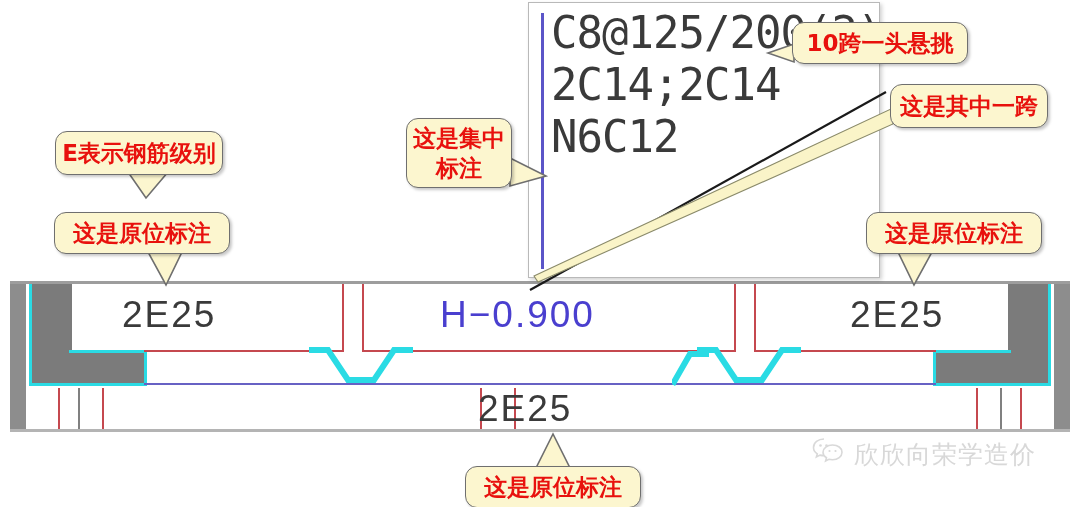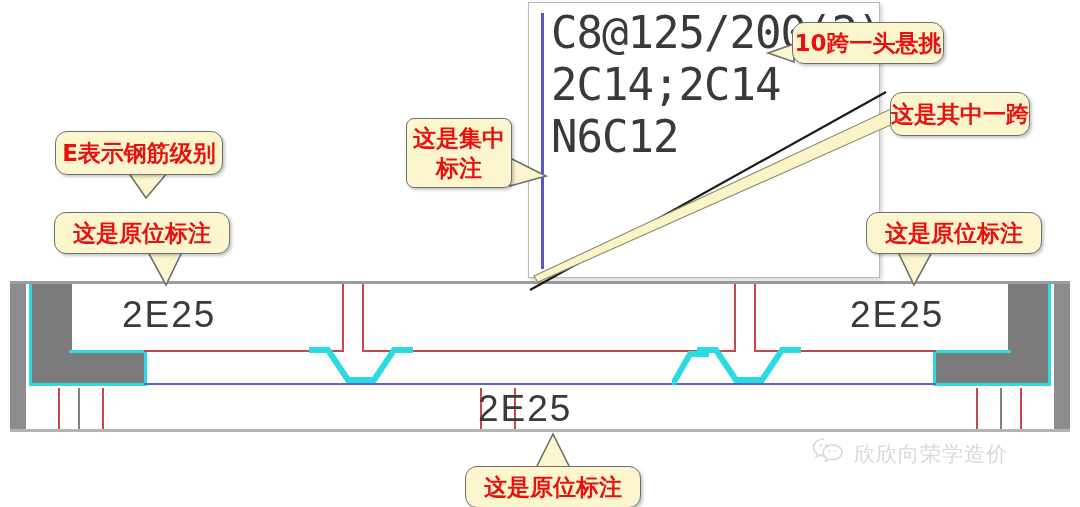--- a/index.html
+++ b/index.html
@@ -71,33 +71,33 @@
     font-weight:700;
     font-size:23px;
     line-height:29px;
     text-align:center;
     box-shadow:2px 2px 3px rgba(0,0,0,.22);
     box-sizing:border-box;
     white-space:nowrap;
     display:flex;align-items:center;justify-content:center;
     z-index:40;
   }
-  .callout.two-line{white-space:normal;border-radius:8px;}
+  .callout.two-line{white-space:normal;}
 
   
   #tails{position:absolute;left:0;top:0;width:1080px;height:507px;pointer-events:none;z-index:35;}
   #lead{position:absolute;left:0;top:0;width:1080px;height:507px;pointer-events:none;z-index:30;}
 
   
   .watermark{
     position:absolute;left:812px;top:437px;
     display:flex;align-items:center;gap:8px;
     color:#d8d8d8;
     font-family:"DejaVu Sans","Liberation Sans",sans-serif;
-    font-size:21px;font-weight:400;letter-spacing:1px;
+    font-size:25px;font-weight:400;letter-spacing:1px;
     user-select:none;
     z-index:5;
   }
 </style>
 </head>
 <body>
 
 <div id="stage">
 
   <div class="cad-strip">
@@ -150,20 +150,21 @@
       <div class="ln ln-red" style="left:92px;top:104px;width:2px;height:41px;"></div>
 
       <div class="ln ln-red" style="right:48px;top:104px;width:2px;height:41px;"></div>
       <div class="ln ln-gray" style="right:68px;top:104px;width:2px;height:41px;"></div>
       <div class="ln ln-red" style="right:92px;top:104px;width:2px;height:41px;"></div>
 
       <div class="ln ln-red" style="left:470px;top:104px;width:2px;height:41px;"></div>
       <div class="ln ln-red" style="left:504px;top:104px;width:2px;height:41px;"></div>
 
       <div class="cad-text black" style="left:112px;top:10px;">2E25</div>
+      <div class="cad-text blue" style="left:430px;top:10px;">H−0.900</div>
       <div class="cad-text black" style="left:840px;top:10px;">2E25</div>
       <div class="cad-text black" style="left:468px;top:104px;">2E25</div>
     </div>
   </div>
 
   <svg id="lead">
     <line x1="530" y1="290" x2="886" y2="92" stroke="#1a1a1a" stroke-width="2.2"></line>
   </svg>
 
   <div class="inset">
@@ -185,29 +186,29 @@
 
     <polygon points="510,158 546,176 510,186" fill="#FCF6CF" stroke="#6F6F6F" stroke-width="1.6"></polygon>
 
     <polygon points="893,108 893,124 538,282 534,276" fill="#FAF4C8" stroke="#8a8a6a" stroke-width="1.1"></polygon>
 
     <polygon points="898,252 932,252 914,285" fill="#FCF6CF" stroke="#6F6F6F" stroke-width="1.6"></polygon>
 
     <polygon points="536,468 570,468 553,434" fill="#FCF6CF" stroke="#6F6F6F" stroke-width="1.6"></polygon>
   </svg>
 
-  <div class="callout" style="left:792px;top:22px;width:152px;height:42px;">10跨一头悬挑</div>
+  <div class="callout" style="left:792px;top:22px;width:176px;height:42px;">10跨一头悬挑</div>
 
   <div class="callout" style="left:55px;top:131px;width:168px;height:44px;">E表示钢筋级别</div>
 
   <div class="callout" style="left:54px;top:212px;width:176px;height:42px;">这是原位标注</div>
 
   <div class="callout two-line" style="left:406px;top:118px;width:106px;height:70px;line-height:30px;">这是集中标注</div>
 
-  <div class="callout" style="left:890px;top:92px;width:140px;height:44px;">这是其中一跨</div>
+  <div class="callout" style="left:890px;top:84px;width:158px;height:44px;">这是其中一跨</div>
 
   <div class="callout" style="left:866px;top:212px;width:176px;height:42px;">这是原位标注</div>
 
   <div class="callout" style="left:465px;top:466px;width:176px;height:42px;">这是原位标注</div>
 
   <div class="watermark">
     <span>
       <svg width="34" height="28" viewBox="0 0 34 28" aria-hidden="true">
         <path d="M12 2C6 2 1.5 5.8 1.5 10.4c0 2.6 1.5 4.9 3.8 6.4L4.4 20l3.6-1.9c1.2.3 2.5.5 3.9.5" fill="none" stroke="#d9d9d9" stroke-width="1.6"></path>
         <circle cx="8.5" cy="8.5" r="1.3" fill="#d9d9d9"></circle>

